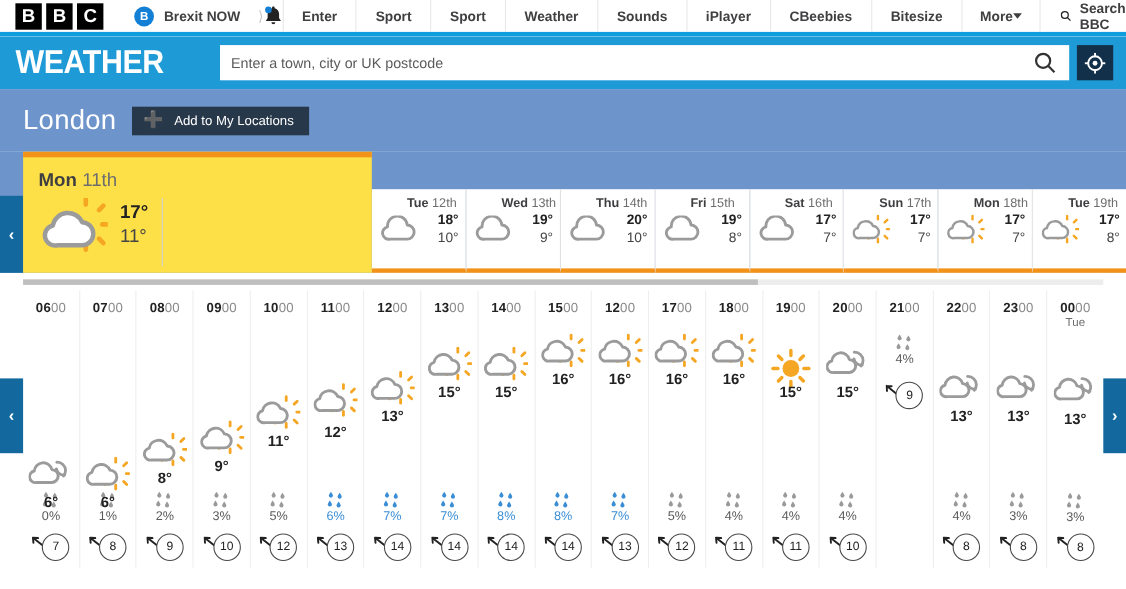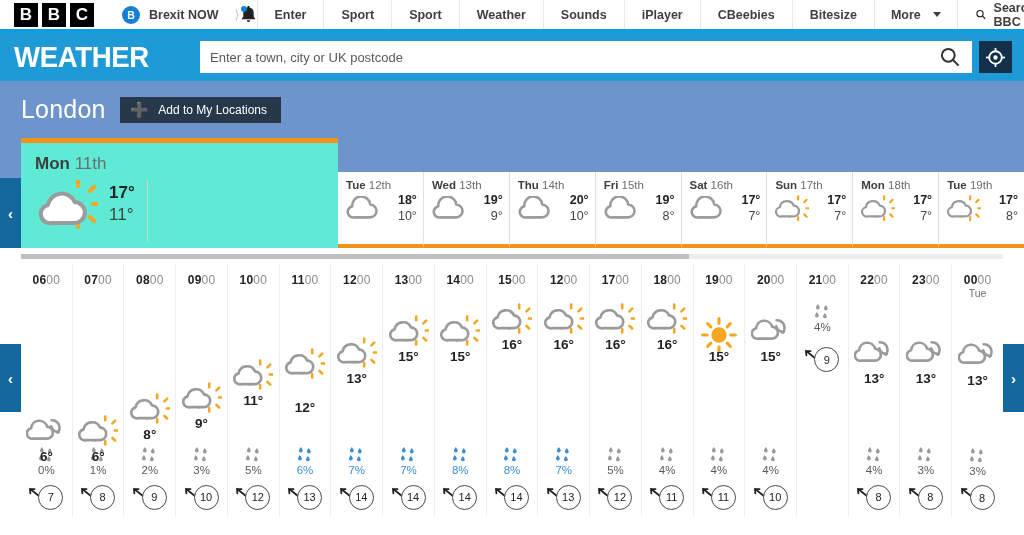--- a/index.html
+++ b/index.html
@@ -43,21 +43,21 @@
   .bell-dot {
     position:absolute; top:6px; right:10px; width:6px; height:6px;
     border-radius:50%; background:#1380d6;
   }
   .gnav-links { display:flex; align-items:stretch; }
   .gnav-link {
     display:flex; align-items:center; padding:0 17px;
     font-size:12.5px; font-weight:bold; color:#3f3f42;
     border-right:1px solid #e8e8e8; white-space:nowrap; cursor:pointer;
   }
-  .gnav-more { display:flex; align-items:center; gap:12px; padding:0 16px;
+  .gnav-more { display:flex; align-items:center; padding:0 16px;
     font-size:12.5px; font-weight:bold; color:#3f3f42; border-right:1px solid #e8e8e8; cursor:pointer;}
   .caret { width:0;height:0;border-left:4px solid transparent;border-right:4px solid transparent;border-top:5px solid #3f3f42;}
   .gnav-search {
     display:flex; align-items:center; gap:8px; padding:0 18px;
     font-size:12.5px; font-weight:bold; color:#3f3f42; cursor:pointer;
   }
 
   
   .masthead {
     height:48px; background:#1e9ad6; display:flex; align-items:center;
@@ -106,42 +106,42 @@
   .arrow-btn {
     position:absolute; width:21px; background:#13699e; color:#fff;
     display:flex; align-items:center; justify-content:center;
     font-size:15px; font-weight:bold; cursor:pointer; border:none;
     font-family:"Liberation Sans", sans-serif;
   }
   .arrow-day-l { left:0; top:40px; height:70px; }
   .arrow-day-r { right:0; top:40px; height:70px; }
 
   .today-card {
-    width:317px; margin-left:21px; background:#5eead4;
+    width:317px; margin-left:21px; background:#fde047;
     border-top:5px solid #f29218; height:110px;
     position:relative; display:flex; flex-direction:column; z-index:3;
   }
   .today-date { padding:11px 0 0 14px; font-size:17px; color:#3f3f42; }
   .today-date b { font-weight:bold; }
   .today-date span { color:#6d6d6d; }
   .today-body { display:flex; align-items:flex-start; padding:6px 0 0 10px; }
   .today-icon { width:74px; display:flex; justify-content:center; }
   .today-temps { padding:2px 0 0 4px; font-size:17px; line-height:1.28; }
   .today-temps .hi { font-weight:bold; color:#222; }
   .today-temps .lo { color:#444; }
   .today-div { width:1px; background:#d2d2d2; height:62px; margin:0 14px 0 12px; }
   .today-desc { font-size:14.5px; color:#333; line-height:1.32; max-width:160px; padding-top:2px; }
 
   .daycol {
     flex:1; background:#fff; height:76px; border-right:1px solid #e0e0e0;
     border-bottom:4px solid #f29218; position:relative; cursor:pointer;
     display:flex; flex-direction:column;
   }
   .daycol:last-child { border-right:none; }
-  .daycol-date { font-size:11.5px; padding:7px 0 0 8px; color:#3f3f42; white-space:nowrap; }
+  .daycol-date { font-size:11.5px; padding:7px 0 0 8px; color:#3f3f42; white-space:nowrap;margin-left:24px; }
   .daycol-date b { font-weight:bold; }
   .daycol-date span { color:#6d6d6d; }
   .daycol-body { display:flex; align-items:center; padding:1px 6px 0 5px; }
   .daycol-icon { width:40px; display:flex; justify-content:center; }
   .daycol-temps { margin-left:auto; text-align:right; font-size:12.5px; line-height:1.3; }
   .daycol-temps .hi { font-weight:bold; color:#222;text-align:center; }
   .daycol-temps .lo { color:#444; }
 
   
   .track-row { height:16px; background:#fff; display:flex; align-items:center; padding:0 21px; }
@@ -661,21 +661,21 @@
     <g stroke="#f5a623" stroke-width="3.2" stroke-linecap="round">
       <line x1="34" y1="6" x2="34" y2="1.5"></line>
                 <line x1="43" y1="10" x2="46.5" y2="6.6"></line>
       <line x1="46" y1="19" x2="50" y2="19"></line>
                 <line x1="43" y1="28" x2="46.5" y2="31.4"></line>
       <line x1="34" y1="32" x2="34" y2="36.5"></line>
                 <line x1="25" y1="28" x2="21.5" y2="31.4"></line>
     </g>
     <path d="M10 31h17a8 8 0 0 0 .5-16A10.8 10.8 0 0 0 7 17.5 6.9 6.9 0 0 0 10 31z" fill="#fff" stroke="#9b9b9b" stroke-width="3.3" stroke-linejoin="round"></path>
             </svg></div>
-       <div class="hour-temp" style="top:103px">12°</div>
+       <div class="hour-temp" style="top:88px">12°</div>
      </div>
      <div class="hour-precip">
        <svg width="17" height="15" viewBox="0 0 18 16">
     <path d="M4 0c0 0-2 2.6-2 3.8A2 2 0 0 0 6 3.8C6 2.6 4 0 4 0z" fill="#3b8ed4"></path>
     <path d="M12.5 1c0 0-2 2.6-2 3.8a2 2 0 0 0 4 0C14.5 3.6 12.5 1 12.5 1z" fill="#3b8ed4"></path>
     <path d="M3 8.5c0 0-2 2.6-2 3.8a2 2 0 0 0 4 0C5 11.1 3 8.5 3 8.5z" fill="#3b8ed4"></path>
     <path d="M11.5 9.5c0 0-2 2.6-2 3.8a2 2 0 0 0 4 0c0-1.2-2-3.8-2-3.8z" fill="#3b8ed4"></path>
           </svg>
        <div class="precip-val precip-blue">6%</div>
      </div>

